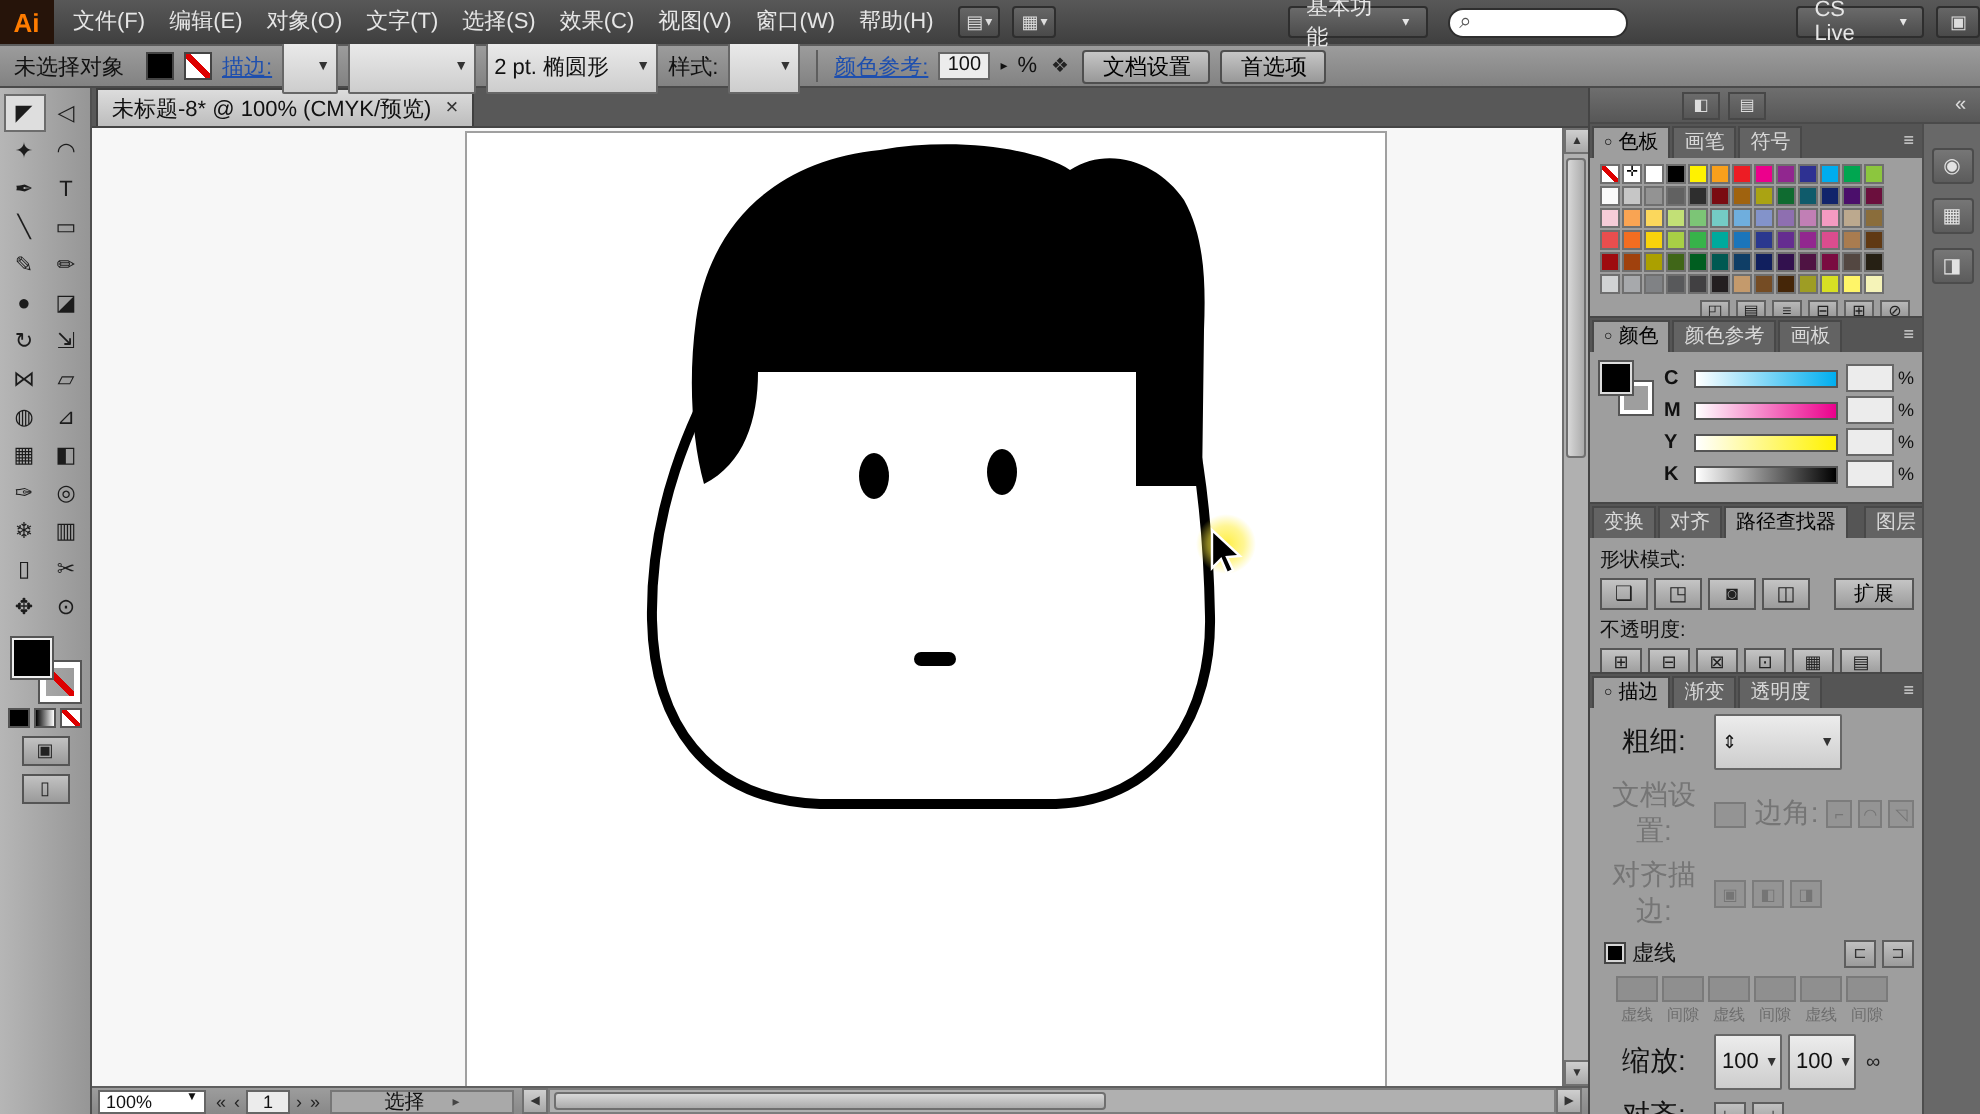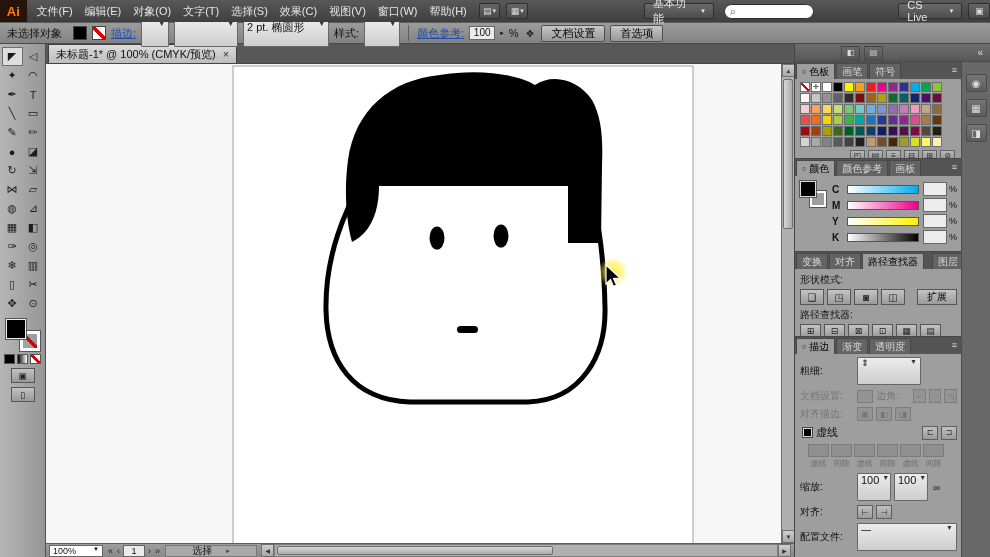--- a/index.html
+++ b/index.html
@@ -17,21 +17,21 @@
 .cslive-btn{margin-left:84px;height:16px;padding:0 8px;border:1px solid #2e2e2e;background:linear-gradient(#6a6a6a,#4c4c4c);border-radius:2px;display:flex;align-items:center;gap:5px}
 .tiny{font-size:7px}
 
 
 .controlbar{position:absolute;top:22px;left:0;right:0;height:22px;background:linear-gradient(#9c9c9c,#828282);border-top:1px solid #5c5c5c;border-bottom:1px solid #4a4a4a;display:flex;align-items:center;gap:5px;padding:0 7px;z-index:4}
 .cb-status{margin-right:6px}
 .cb-swatch{width:14px;height:14px;border:1px solid #444;display:inline-block}
 .cb-swatch.fill{background:#000}
 .cb-swatch.stroke{background:linear-gradient(45deg,#fff 40%,#d00 40%,#d00 60%,#fff 60%)}
 .cb-link{color:#1e4fae;text-decoration:underline;cursor:pointer}
-.combo{background:linear-gradient(#ececec,#cdcdcd);border:1px solid #676767;height:28px;display:flex;align-items:flex-start;padding:0 3px;gap:3px;border-radius:1px}
+.combo{background:linear-gradient(#ececec,#cdcdcd);border:1px solid #676767;height:28px;display:flex;align-items:center;padding:0 3px;gap:3px;border-radius:1px}
 .combo .arr{margin-left:auto;font-size:7px;color:#333}
 .w28{width:28px}.w36{width:36px}.w40{width:44px}.w30{width:34px}.w64{width:64px}.w84{width:86px}
 .field{background:#ececec;border:1px solid #676767;height:14px;text-align:center;font-size:10px;line-height:12px}
 .w26{width:26px}.w24{width:24px}
 .vsep{width:1px;height:16px;background:#5e5e5e;margin:0 3px}
 .cb-btn{height:17px;padding:0 9px;border:1px solid #4f4f4f;background:linear-gradient(#c6c6c6,#989898);border-radius:2px;font-size:11px;font-family:Liberation Sans, sans-serif}
 .cb-icon{font-size:10px;color:#222;padding:0 2px}
 
 
 .toolbar{position:absolute;top:44px;left:0;width:46px;bottom:0;background:linear-gradient(90deg,#b6b6b6,#969696);border-right:1px solid #4f4f4f;z-index:3;padding-top:3px}
@@ -104,21 +104,21 @@
 .ch-bar{flex:1;height:9px;border:1px solid #555;margin:0 4px}
 .ch-unit{font-size:9px;margin-left:2px}
 
 .pf-label{font-size:10px;color:#111;margin:1px 0 2px}
 .pf-row{display:flex;align-items:center;gap:3px;margin-bottom:3px}
 .pf-btn{width:24px;height:16px;border:1px solid #565656;background:linear-gradient(#c4c4c4,#9b9b9b);display:flex;align-items:center;justify-content:center;font-size:10px;color:#222}
 .pf-btn.small{width:21px;height:14px;font-size:9px}
 .expand-btn{margin-left:auto;height:16px;padding:0 9px;border:1px solid #565656;background:linear-gradient(#c4c4c4,#9b9b9b);font-size:10px;font-family:inherit}
 
 .s-row{display:flex;align-items:center;gap:3px;margin-bottom:4px}
-.s-label{width:54px;text-align:left;font-size:10px;color:#111;flex:0 0 auto}
+.s-label{width:54px;text-align:center;font-size:14px;color:#111;flex:0 0 auto}
 .s-label.w34{width:34px}
 .s-row.disabled .s-label{color:#757575}
 .tb{width:16px;height:14px;border:1px solid #5e5e5e;background:linear-gradient(#c0c0c0,#9b9b9b);font-size:8px;display:flex;align-items:center;justify-content:center;color:#333}
 .s-row.disabled .tb{background:#949494;color:#757575;border-color:#7c7c7c}
 .s-row.disabled .dash-field{background:#949494}
 .chk{width:11px;height:11px;border:1px solid #444;background:#d6d6d6;display:flex;align-items:center;justify-content:center;margin-left:2px}
 .chk .in{width:7px;height:7px;background:#000}
 .spacer{flex:1}
 .dash-fields{display:flex;gap:2px;margin:0 0 1px 8px}
 .dash-field{width:21px;height:13px;background:#8f8f8f;border:1px solid #7a7a7a}
@@ -239,21 +239,21 @@
       <div class="mini grad"></div>
       <div class="mini none"></div>
     </div>
     <div class="tb-bottom">▣</div>
     <div class="tb-bottom">▯</div>
   </div>
 
   <div class="docarea">
     <div class="tabstrip">
       <div class="doc-tab">
-        <span>未标题-1* @ 100% (CMYK/预览)</span>
+        <span>未标题-8* @ 100% (CMYK/预览)</span>
         <span class="tab-close">×</span>
       </div>
     </div>
 
     <div class="canvas">
       <svg width="735" height="479" viewBox="46 64 735 479" xmlns="http://www.w3.org/2000/svg">
         <defs>
           <radialGradient id="glow">
             <stop offset="0" stop-color="#ffee3c" stop-opacity="0.95"></stop>
             <stop offset="0.6" stop-color="#ffee3c" stop-opacity="0.55"></stop>
@@ -477,21 +477,21 @@
           <div class="pf-label">形状模式:</div>
           <div class="pf-row">
             <span style="display:flex;gap:3px">
                 <span class="pf-btn">❑</span>
                 <span class="pf-btn">◳</span>
                 <span class="pf-btn">◙</span>
                 <span class="pf-btn">◫</span>
               </span>
             <button class="expand-btn">扩展</button>
           </div>
-          <div class="pf-label">路径查找器:</div>
+          <div class="pf-label">不透明度:</div>
           <div class="pf-row">
               <span class="pf-btn small">⊞</span>
               <span class="pf-btn small">⊟</span>
               <span class="pf-btn small">⊠</span>
               <span class="pf-btn small">⊡</span>
               <span class="pf-btn small">▦</span>
               <span class="pf-btn small">▤</span>
             </div>
         </div>
       </div>

